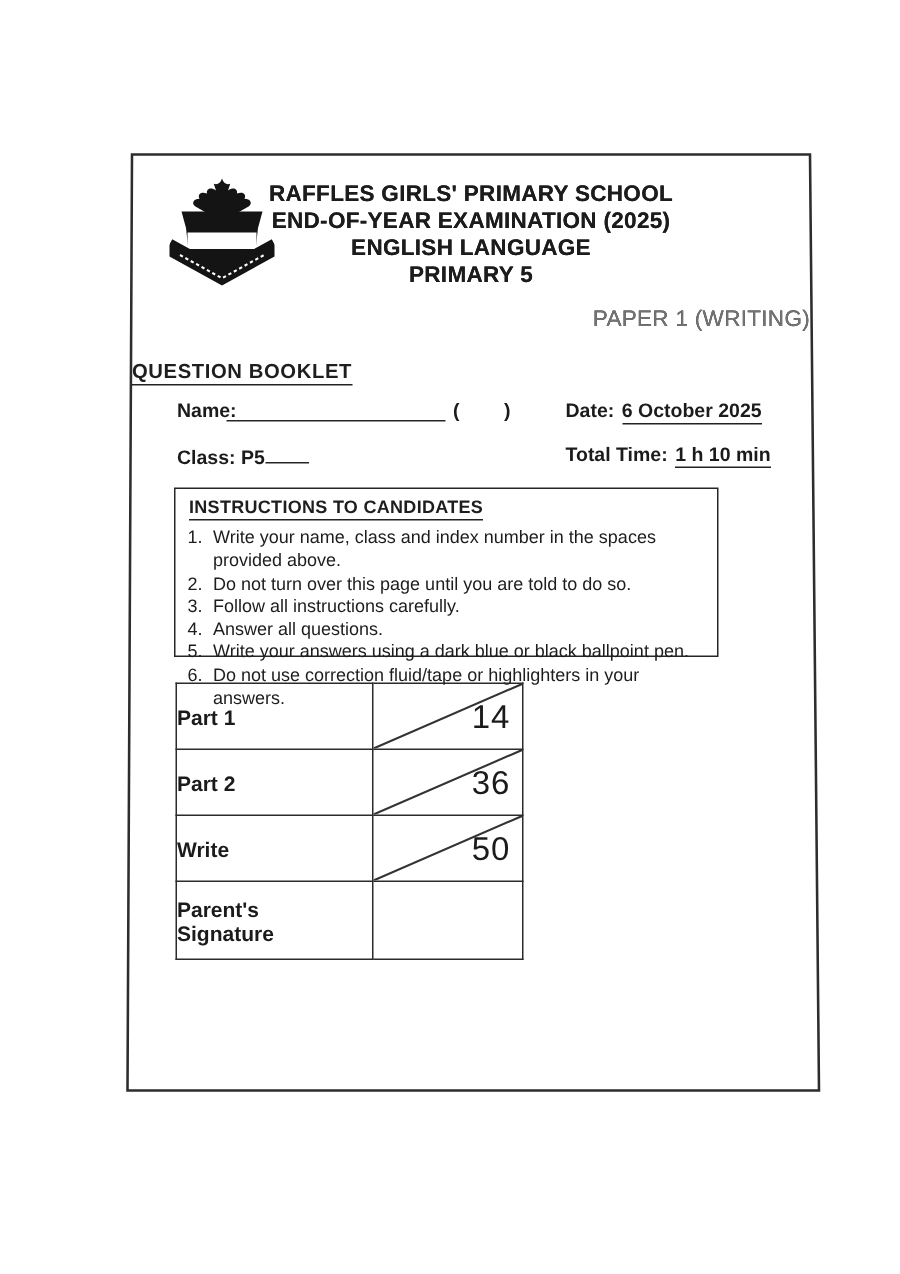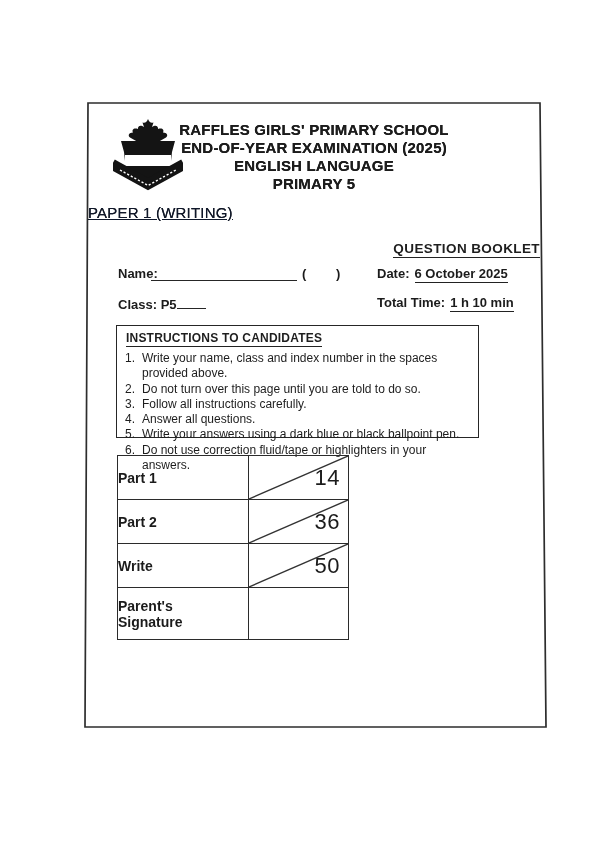--- a/index.html
+++ b/index.html
@@ -13,24 +13,24 @@
   #border-svg{position:absolute;left:0;top:0;width:600px;height:849px;}
 
   
   .header-block{
     left:88px;top:121px;width:452px;text-align:center;
     font-size:15px;line-height:18px;letter-spacing:.2px;color:#1c1c1c;
     text-shadow:0 0 .35px #1c1c1c;
     font-weight:bold;
   }
   .paper-title{
-    left:88px;top:204px;width:452px;text-align:left;
-    font-size:15px;letter-spacing:.2px;color:#0f172a;text-shadow:0 0 .35px #1c1c1c;text-decoration:underline;
+    left:88px;top:204px;width:452px;text-align:right;
+    font-size:15px;letter-spacing:.2px;color:#737373;text-shadow:0 0 .35px #1c1c1c;
   }
-  .booklet-title{left:88px;top:239px;width:452px;text-align:right;}
+  .booklet-title{left:88px;top:239px;width:452px;text-align:left;}
   .booklet-title span{
     display:inline-block;font-size:13.5px;font-weight:bold;letter-spacing:.4px;
     border-bottom:1.6px solid #222;padding-bottom:1px;
   }
 
   
   .fieldtxt{font-size:13px;font-weight:bold;color:#1b1b1b;}
   .writeline{border-top:1.4px solid #262626;}
   .uval{border-bottom:1.6px solid #222;padding-bottom:0.5px;margin-left:5px;}
 

